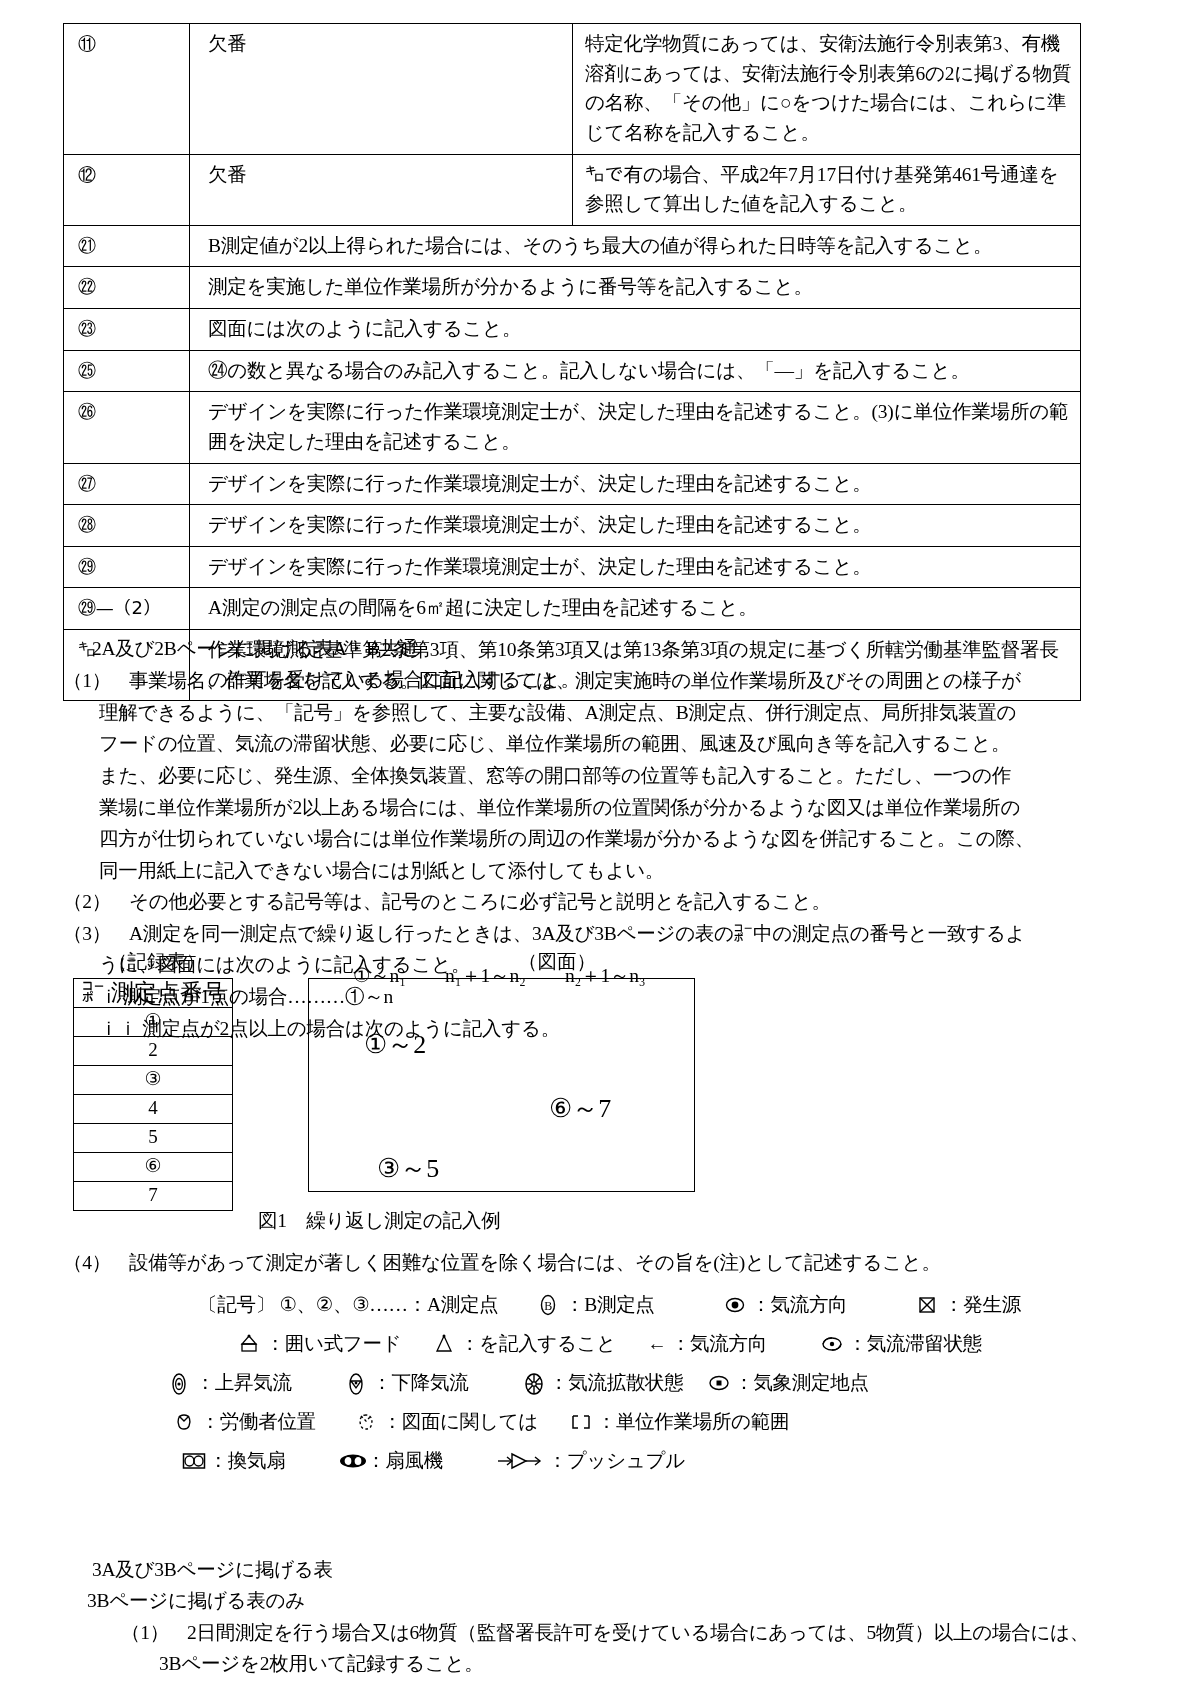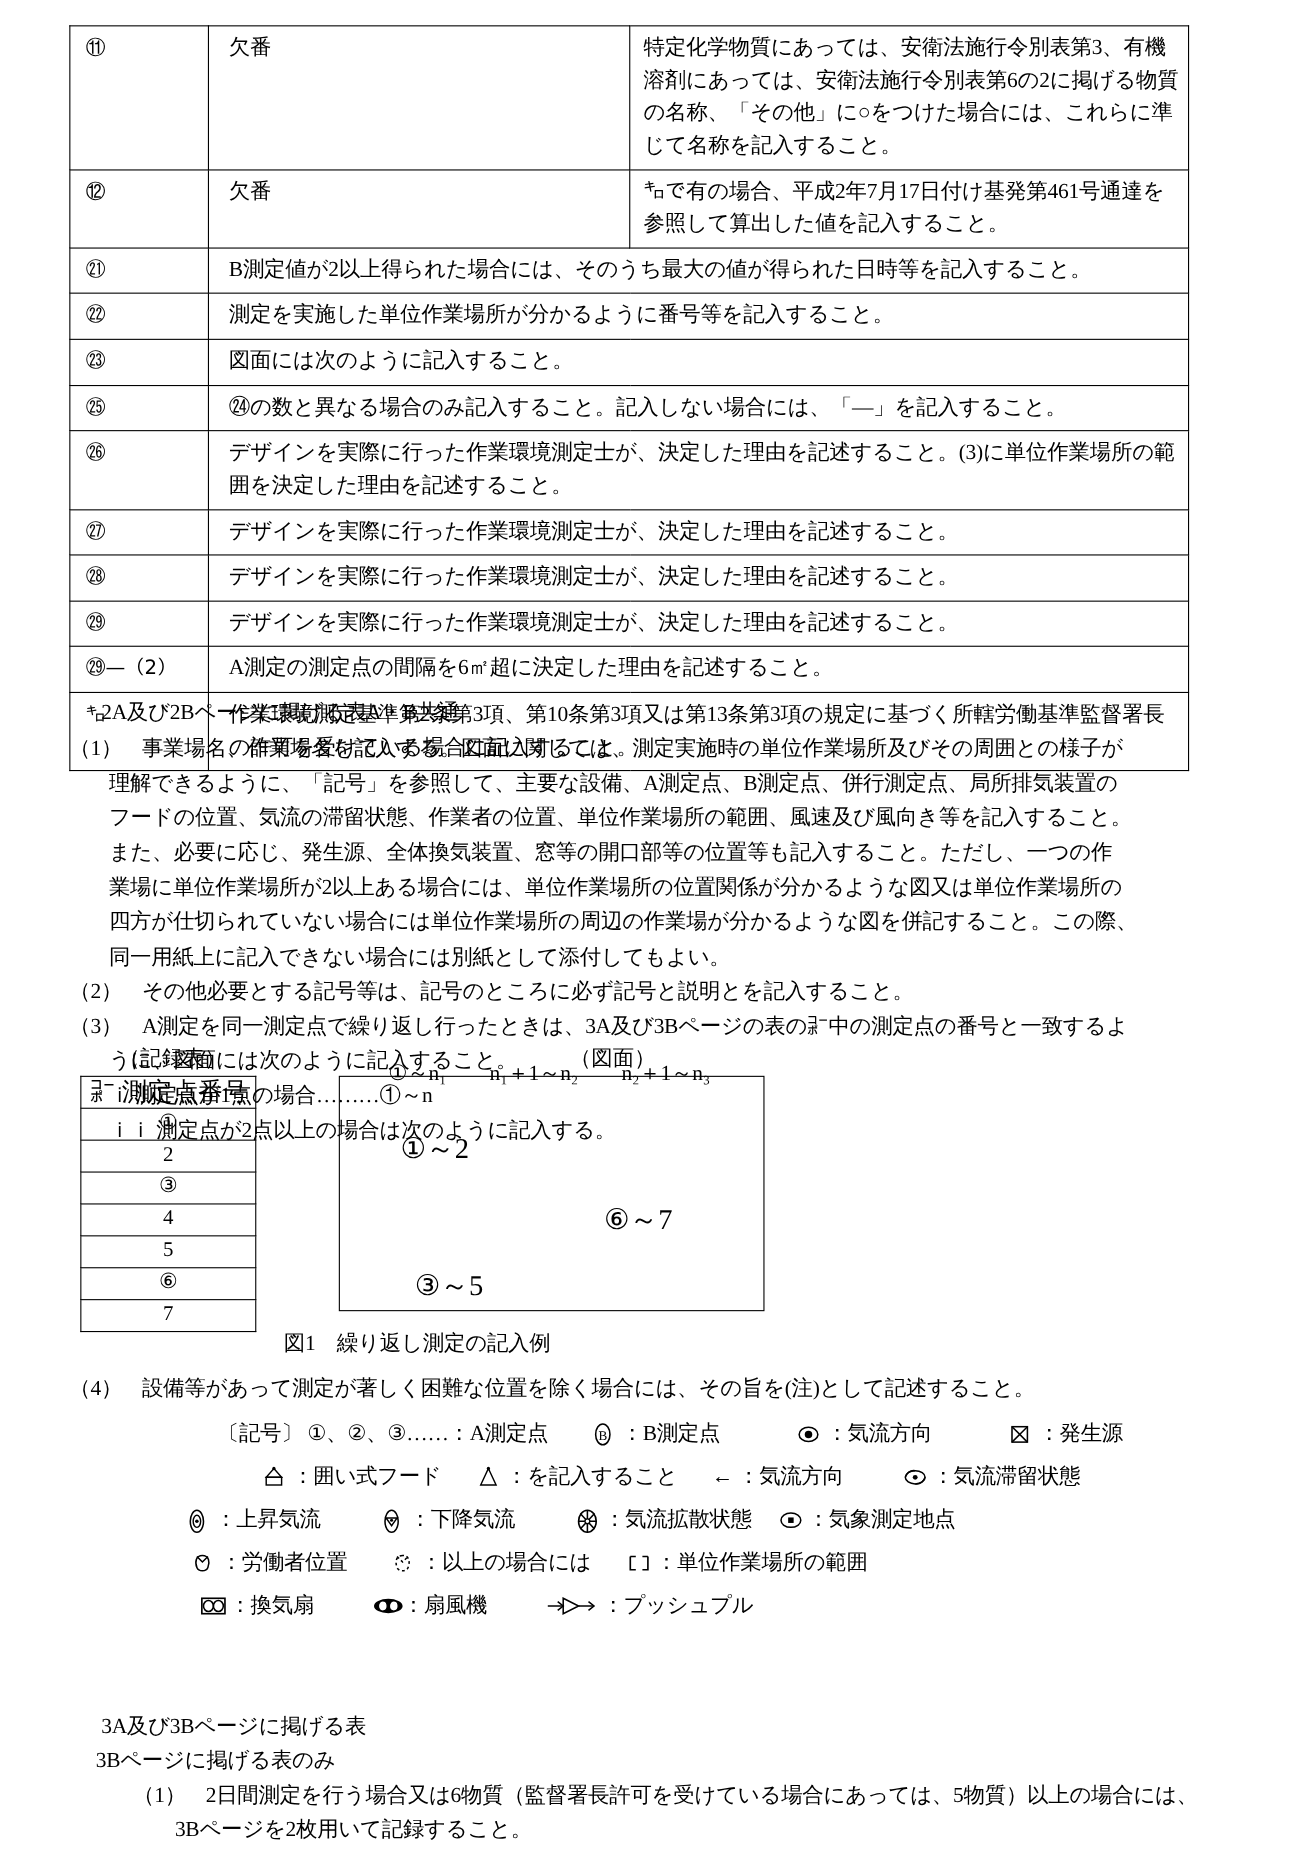--- a/index.html
+++ b/index.html
@@ -258,21 +258,21 @@
     <div class="sect-title">2A及び2Bページに掲げる表A・B共通</div>
 
     <div class="para hang" style="margin-top:1px;">
       <span class="lbl">（1）</span>
       <span>事業場名、作業場名を記入する。図面に関しては、測定実施時の単位作業場所及びその周囲との様子が</span>
     </div>
     <div class="para" style="padding-left:36px;">
       <span>理解できるように、「記号」を参照して、主要な設備、A測定点、B測定点、併行測定点、局所排気装置の</span>
     </div>
     <div class="para" style="padding-left:36px;">
-      <span>フードの位置、気流の滞留状態、作業者の位置、単位作業場所の範囲、風速及び風向き等を記入すること。</span>
+      <span>フードの位置、気流の滞留状態、必要に応じ、単位作業場所の範囲、風速及び風向き等を記入すること。</span>
     </div>
     <div class="para" style="padding-left:36px;">
       <span>また、必要に応じ、発生源、全体換気装置、窓等の開口部等の位置等も記入すること。ただし、一つの作</span>
     </div>
     <div class="para" style="padding-left:36px;">
       <span>業場に単位作業場所が2以上ある場合には、単位作業場所の位置関係が分かるような図又は単位作業場所の</span>
     </div>
     <div class="para" style="padding-left:36px;">
       <span>四方が仕切られていない場合には単位作業場所の周辺の作業場が分かるような図を併記すること。この際、</span>
     </div>
@@ -471,21 +471,21 @@
         </svg>
       </span>
       <span class="lgitem">：労働者位置</span>
       <span class="sp-30"></span>
       <span class="sym">
         <svg width="22" height="24" viewBox="0 0 22 24">
           <path d="M11 4 C5 4 4 10 6 15 C7.5 19 14.5 19 16 15 C18 10 17 4 11 4 Z" fill="none" stroke="#000" stroke-width="1.4" stroke-dasharray="2.5,2.5"></path>
           <path d="M6 5 L11 10 L16 5" fill="none" stroke="#000" stroke-width="1.4" stroke-dasharray="2.5,2.5"></path>
         </svg>
       </span>
-      <span class="lgitem">：以上の場合には</span>
+      <span class="lgitem">：図面に関しては</span>
       <span class="sp-22"></span>
       <span class="sym">
         <svg width="24" height="22" viewBox="0 0 24 22">
           <path d="M4 5 L4 17 L9 17 M15 17 L20 17 L20 5 M15 5 L20 5 M4 5 L9 5" fill="none" stroke="#000" stroke-width="1.5"></path>
         </svg>
       </span>
       <span class="lgitem">：単位作業場所の範囲</span>
     </div>
 
     <div class="lgrow" style="padding-left:118px;">

